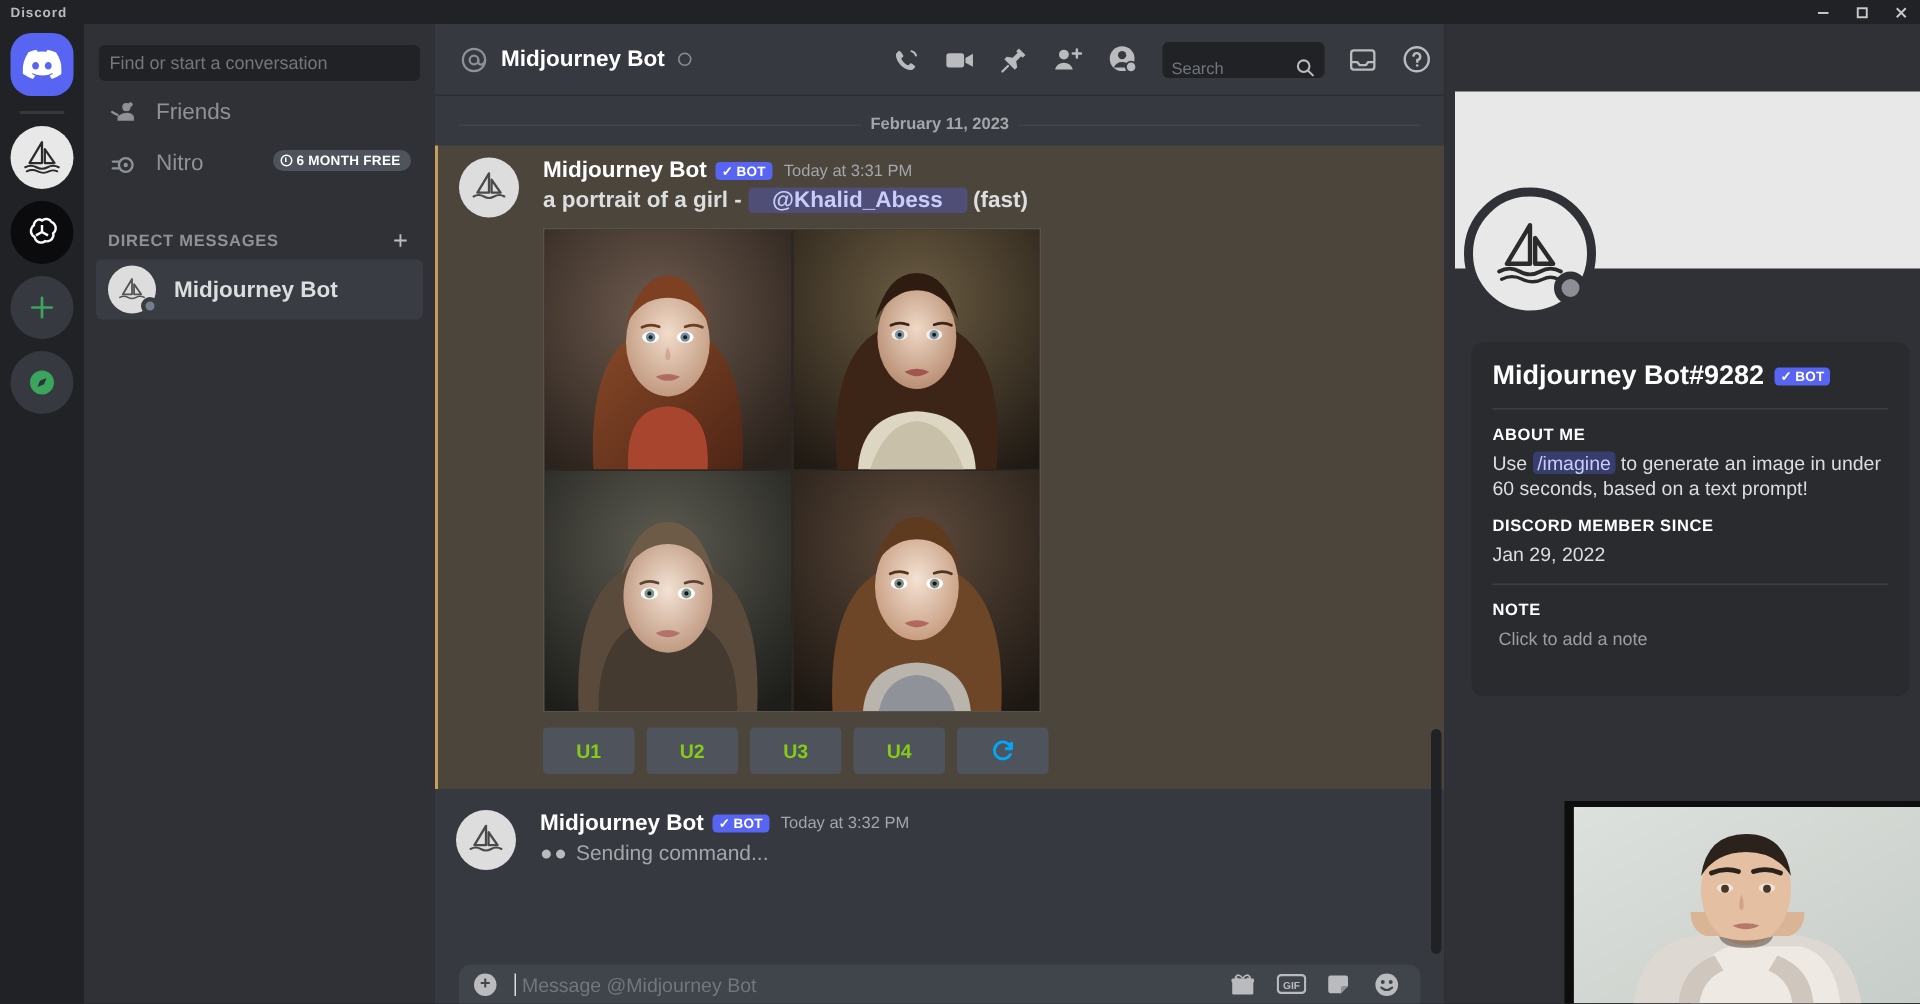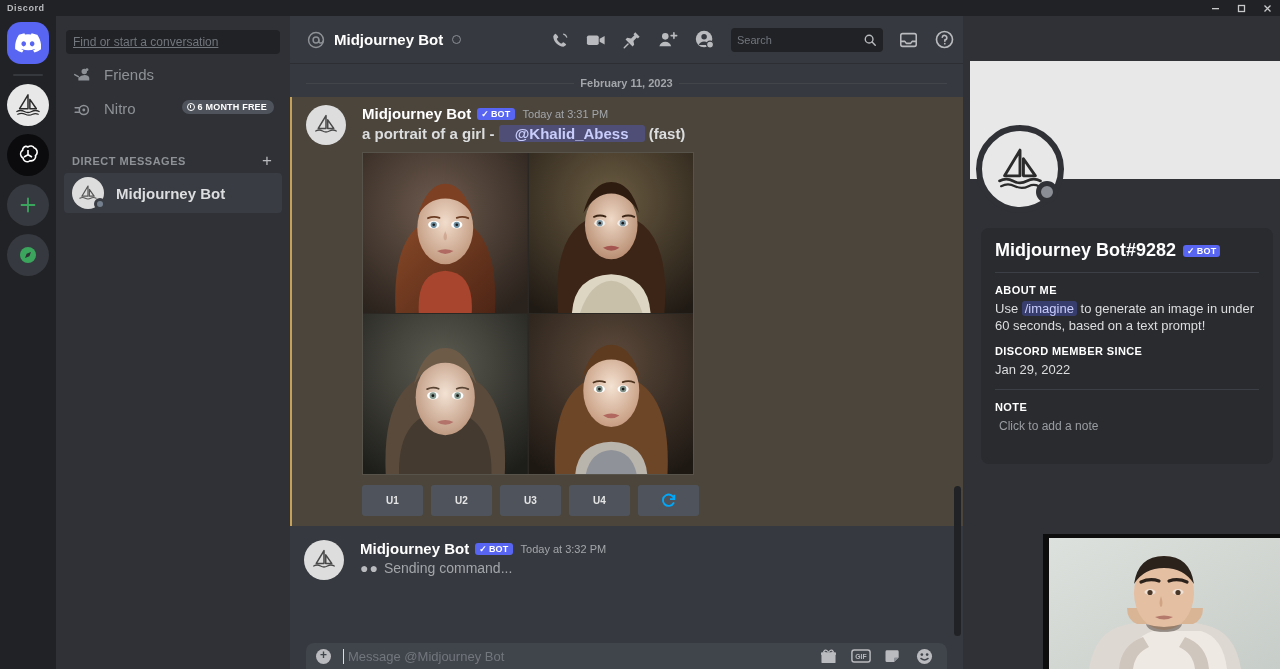--- a/index.html
+++ b/index.html
@@ -53,21 +53,21 @@
   
   #sidebar {
     position: absolute; left: 56px; top: 16px; width: 234px; height: 653px;
     background: #2f3136;
   }
   #dm-search {
     margin: 14px 10px 0 10px; height: 24px; background: #202225;
     border-radius: 4px; display: flex; align-items: center;
     padding: 0 7px;
   }
-  #dm-search span { color: #72767d; font-size: 12px; text-decoration: underline; }
+  #dm-search span { color: #72767d; font-size: 12px; }
   .nav-row {
     height: 34px; margin: 0 8px; border-radius: 4px;
     display: flex; align-items: flex-start; padding: 0 8px; gap: 12px;
   }
   .nav-row .nav-label { color: #8e9297; font-size: 15px; }
   .badge-nitro {
     background: #4f545c; color: #fff; font-size: 9px; font-weight: bold;
     border-radius: 8px; padding: 2px 7px 2px 5px; letter-spacing: .2px;
     display: flex; align-items: center; gap: 3px; margin-left: auto;
   }
@@ -118,22 +118,22 @@
     color: #fff; font-size: 15px; font-weight: bold; margin-left: 8px;
   }
   #chat-header .ch-status {
     width: 9px; height: 9px; border-radius: 50%;
     border: 1.6px solid #8b8e94; margin-left: 9px;
   }
   #header-actions {
     margin-left: auto; display: flex; align-items: center; gap: 15px;
   }
   #hdr-search {
-    width: 152px; height: 24px; background: #202225; border-radius: 4px;
-    display: flex; align-items: center; padding: 0 6px;
+    width: 108px; height: 24px; background: #202225; border-radius: 4px;
+    display: flex; align-items: flex-end; padding: 0 6px;
   }
   #hdr-search .ph { color: #72767d; font-size: 11px; }
   #hdr-search .mag { margin-left: auto; }
 
   #msg-scroll {
     position: absolute; top: 49px; left: 0; width: 673px; height: 604px;
     overflow: hidden;
   }
   .date-divider {
     display: flex; align-items: center; margin: 12px 16px 0 16px;
@@ -178,21 +178,21 @@
     width: 332px; height: 323px; margin-top: 10px; display: grid;
     grid-template-columns: 1fr 1fr; grid-template-rows: 1fr 1fr;
     border: 1px solid #57534b; background: #2b2723; gap: 1px;
     overflow: hidden;
   }
   .gi { position: relative; overflow: hidden; }
 
   .btn-row { display: flex; gap: 8px; margin-top: 10px; }
   .mj-btn {
     width: 61px; height: 31px; background: #4f545c; border-radius: 3px;
-    color: #e5e5e5; font-size: 10px; font-weight: bold;
+    color: #84cc16; font-size: 13px; font-weight: bold;
     display: flex; align-items: center; justify-content: center;
     border: none; font-family: inherit;
   }
   .mj-btn.refresh { color: #00a8fc; font-size: 15px; }
 
   .sys-msg { margin-top: 14px; padding-left: 14px; position: relative; }
   .sys-line {
     display: flex; align-items: center; gap: 6px; padding-left: 58px;
     color: #a3a6aa; font-size: 13px; position: relative;
   }

